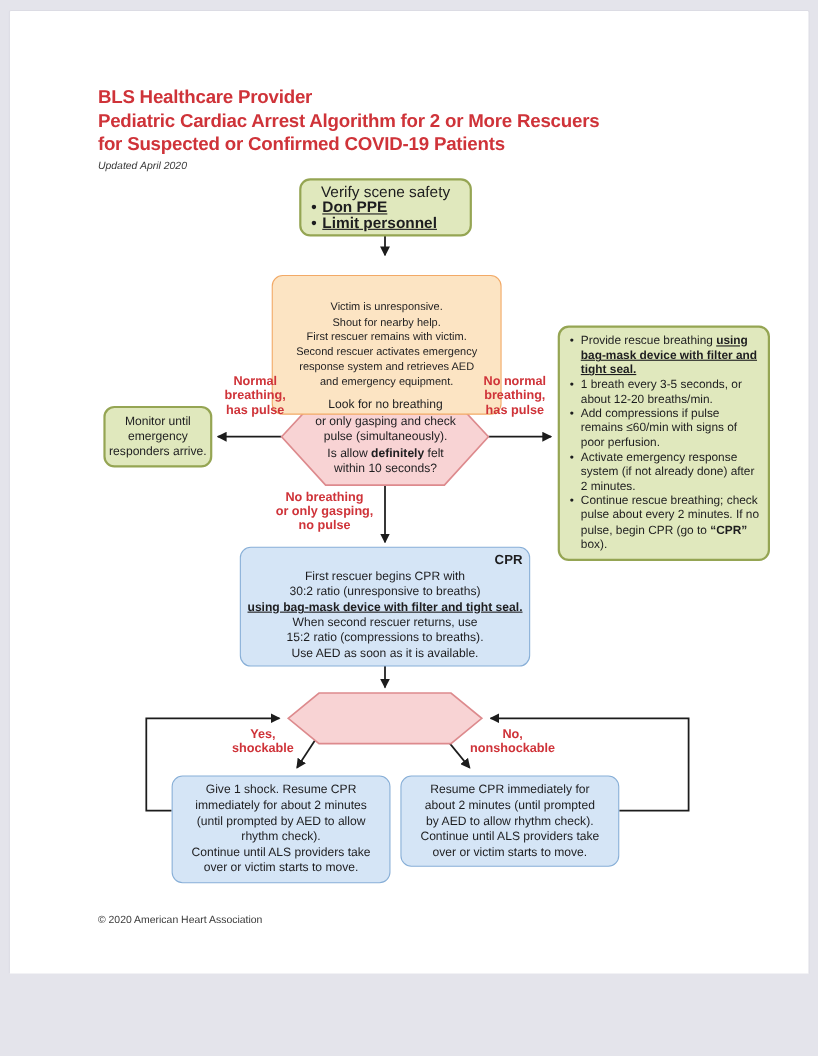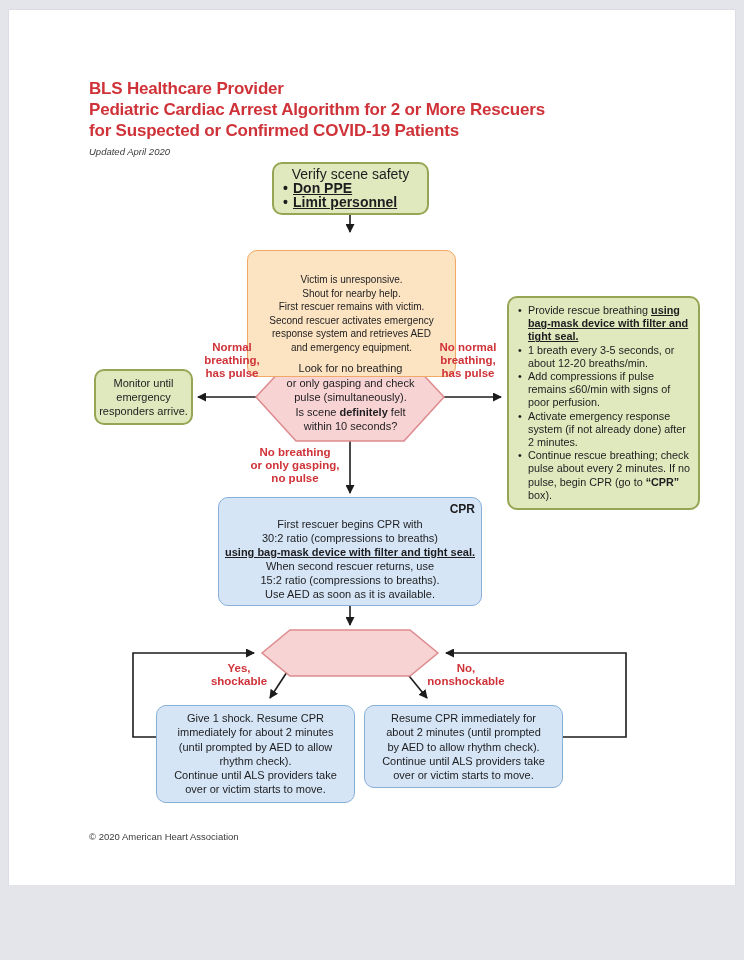--- a/index.html
+++ b/index.html
@@ -99,21 +99,21 @@
 Shout for nearby help.
 First rescuer remains with victim.
 Second rescuer activates emergency
 response system and retrieves AED
 and emergency equipment.</div>
 
     <div class="abs hex-text pulse-hex">
       <div>Look for no breathing</div>
       <div>or only gasping and check</div>
       <div>pulse (simultaneously).</div>
-      <div><span>Is scene </span><span class="b">definitely</span><span> felt</span></div>
+      <div><span>Is allow </span><span class="b">definitely</span><span> felt</span></div>
       <div>within 10 seconds?</div>
     </div>
 
     <div class="abs branch-label lbl-normal pre">Normal
 breathing,
 has pulse</div>
     <div class="abs branch-label lbl-nonormal pre">No normal
 breathing,
 has pulse</div>
     <div class="abs box box-green monitor pre">Monitor until
@@ -130,21 +130,21 @@
         <li>1 breath every 3-5 seconds, or about 12-20 breaths/min.</li>
         <li>Add compressions if pulse remains ≤60/min with signs of poor perfusion.</li>
         <li>Activate emergency response system (if not already done) after 2 minutes.</li>
         <li><span>Continue rescue breathing; check pulse about every 2 minutes. If no pulse, begin CPR (go to </span><span class="b">“CPR”</span><span> box).</span></li>
       </ul>
     </div>
 
     <div class="abs box box-blue cpr">
       <div class="cpr-title">CPR</div>
       <div>First rescuer begins CPR with</div>
-      <div>30:2 ratio (compressions to breaths)</div>
+      <div>30:2 ratio (unresponsive to breaths)</div>
       <div class="bu">using bag-mask device with filter and tight seal.</div>
       <div>When second rescuer returns, use</div>
       <div>15:2 ratio (compressions to breaths).</div>
       <div>Use AED as soon as it is available.</div>
     </div>
 
 
     <div class="abs branch-label lbl-yes pre">Yes,
 shockable</div>
     <div class="abs branch-label lbl-no pre">No,

